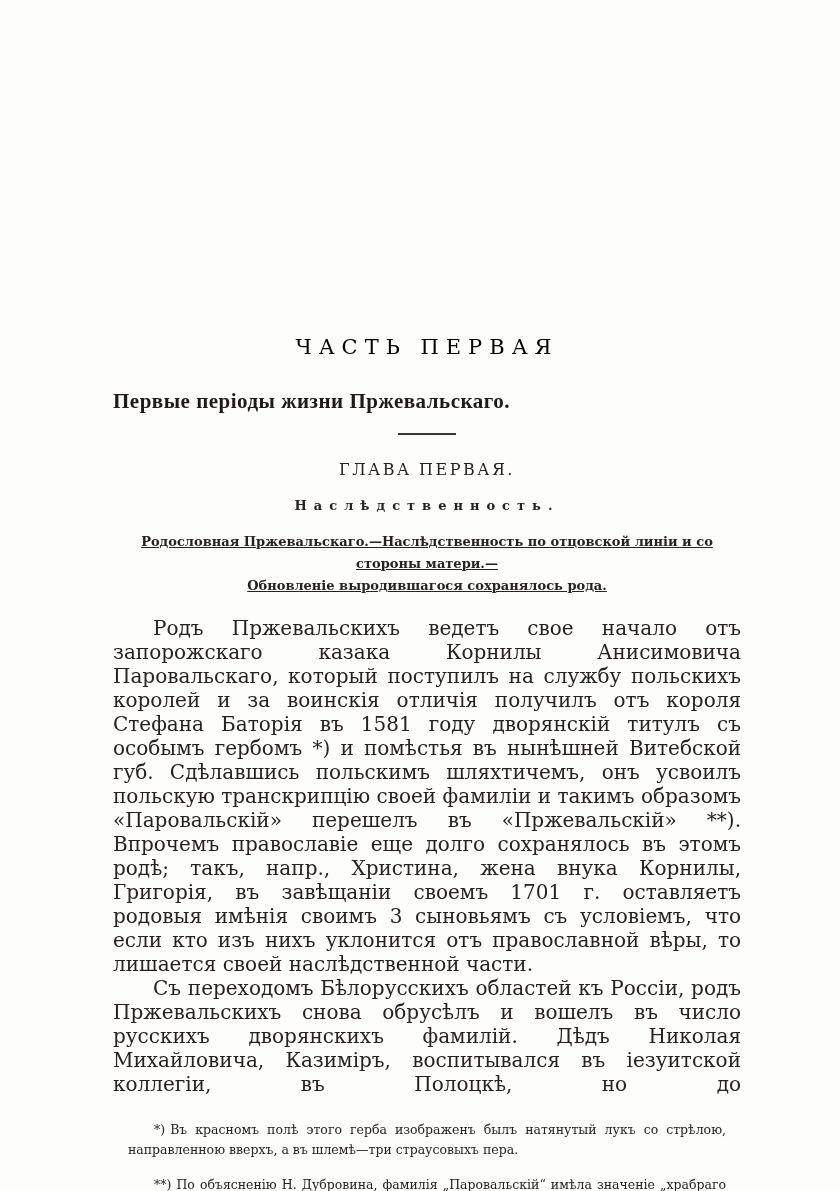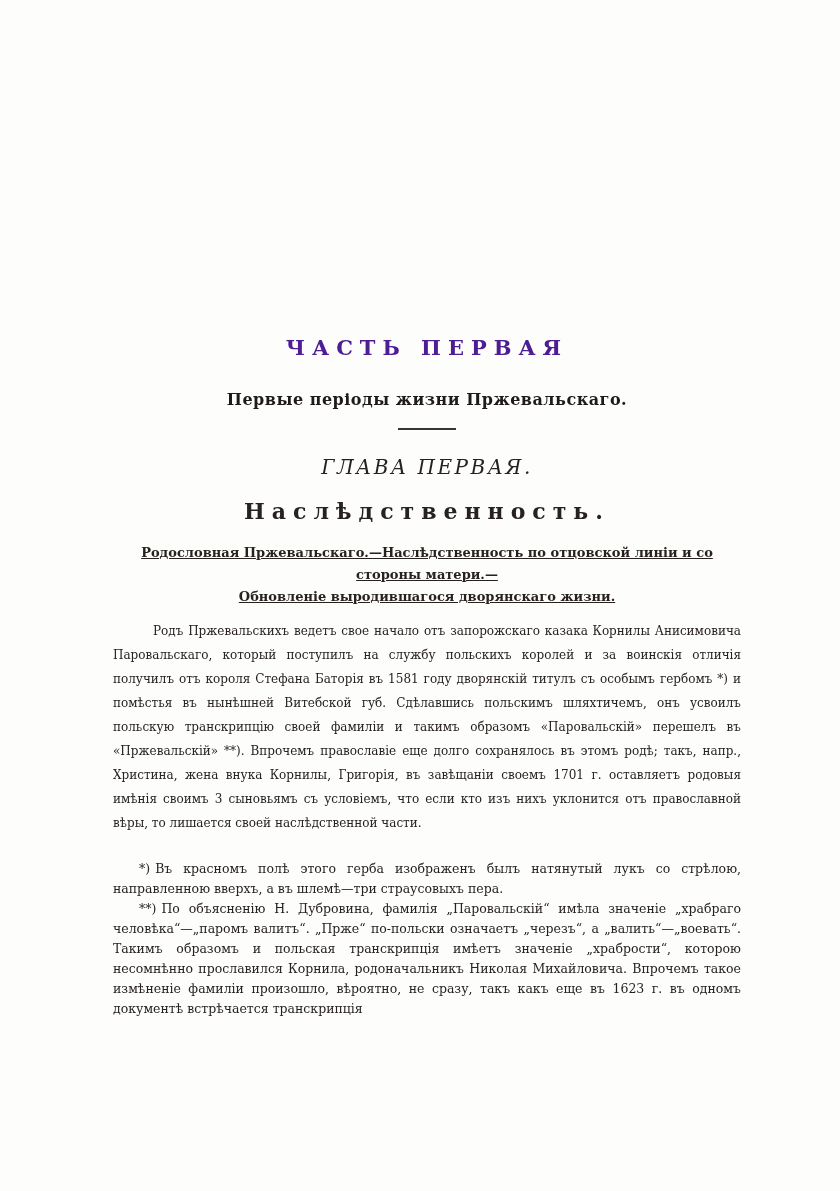--- a/index.html
+++ b/index.html
@@ -17,83 +17,82 @@
     position: absolute;
     left: 113px;
     top: 0;
     width: 628px;
   }
   .part-title {
     margin: 0;
     padding-top: 335px;
     text-align: center;
     font-size: 21px;
-    font-weight: 700;
+    font-weight: 400;
     letter-spacing: 7px;
-    color: #4c1d95;
+    color: #000000;
   }
   .subtitle {
     margin: 30px 0 0 0;
-    text-align: center;
-    font-size: 16px;
+    font-size: 21px;
     font-weight: 700;
     letter-spacing: 0.5px;
     color: #1f1b19;
+    font-family: Liberation Serif, serif;
   }
   .divider {
     width: 58px;
     height: 2px;
     background: #3a3430;
     margin: 19px auto 0 auto;
   }
   .chapter-heading {
     margin: 25px 0 0 0;
     text-align: center;
-    font-size: 20px;
+    font-size: 16px;
     font-weight: 400;
     letter-spacing: 2.5px;
-    font-style: italic;
   }
   .section-title {
     margin: 19px 0 0 0;
     text-align: center;
-    font-size: 22px;
+    font-size: 13px;
     font-weight: 700;
     letter-spacing: 7px;
   }
   .summary {
     margin: 18px 0 0 0;
     text-align: center;
     font-size: 13px;
     font-weight: 700;
     line-height: 22px;
     text-decoration: underline;
   }
   .summary span { display: block; }
   .body-text {
-    margin-top: 11px;
-    font-size: 12px;
+    margin-top: 19px;
+    font-size: 20px;
     line-height: 24px;
     text-align: justify;
   }
   .body-text p {
     margin: 0;
     text-indent: 40px;
   }
   .body-text p.flush-last {
     text-align-last: justify;
   }
   .footnotes {
     margin-top: 24px;
     font-size: 12.5px;
     line-height: 20px;
     text-align: justify;
   }
   .footnote {
-    margin: 0;
+    margin: 15px;
     text-indent: 26px;
   }
   .fn-marker { margin-right: 5px; }
 </style>
 </head>
 <body>
 
 <div class="page">
   <div class="content">
 
@@ -102,25 +101,26 @@
     <h2 class="subtitle">Первые періоды жизни Пржевальскаго.</h2>
 
     <div class="divider"></div>
 
     <h3 class="chapter-heading">ГЛАВА ПЕРВАЯ.</h3>
 
     <h3 class="section-title">Наслѣдственность.</h3>
 
     <div class="summary">
       <span>Родословная Пржевальскаго.—Наслѣдственность по отцовской линіи и со стороны матери.—</span>
-      <span>Обновленіе выродившагося дворянскаго жизни.</span>
+      <span>Обновленіе выродившагося сохранялось рода.</span>
     </div>
 
     <div class="body-text">
       <p>Родъ Пржевальскихъ ведетъ свое начало отъ запорожскаго казака Корнилы Анисимовича Паровальскаго, который поступилъ на службу польскихъ королей и за воинскія отличія получилъ отъ короля Стефана Баторія въ 1581 году дворянскій титулъ съ особымъ гербомъ *) и помѣстья въ нынѣшней Витебской губ. Сдѣлавшись польскимъ шляхтичемъ, онъ усвоилъ польскую транскрипцію своей фамиліи и такимъ образомъ «Паровальскій» перешелъ въ «Пржевальскій» **). Впрочемъ православіе еще долго сохранялось въ этомъ родѣ; такъ, напр., Христина, жена внука Корнилы, Григорія, въ завѣщаніи своемъ 1701 г. оставляетъ родовыя имѣнія своимъ 3 сыновьямъ съ условіемъ, что если кто изъ нихъ уклонится отъ православной вѣры, то лишается своей наслѣдственной части.</p>
+      <p class="flush-last">Съ переходомъ Бѣлорусскихъ областей къ Россіи, родъ Пржевальскихъ снова обрусѣлъ и вошелъ въ число русскихъ дворянскихъ фамилій. Дѣдъ Николая Михайловича, Казиміръ, воспитывался въ іезуитской коллегіи, въ Полоцкѣ, но до</p>
     </div>
 
     <div class="footnotes">
       <p class="footnote">
         <span class="fn-marker">*)</span><span>Въ красномъ полѣ этого герба изображенъ былъ натянутый лукъ со стрѣлою, направленною вверхъ, а въ шлемѣ—три страусовыхъ пера.</span>
       </p>
       <p class="footnote">
         <span class="fn-marker">**)</span><span>По объясненію Н. Дубровина, фамилія „Паровальскій“ имѣла значеніе „храбраго человѣка“—„паромъ валитъ“. „Прже“ по-польски означаетъ „черезъ“, а „валить“—„воевать“. Такимъ образомъ и польская транскрипція имѣетъ значеніе „храбрости“, которою несомнѣнно прославился Корнила, родоначальникъ Николая Михайловича. Впрочемъ такое измѣненіе фамиліи произошло, вѣроятно, не сразу, такъ какъ еще въ 1623 г. въ одномъ документѣ встрѣчается транскрипція </span>
       </p>
     </div>

